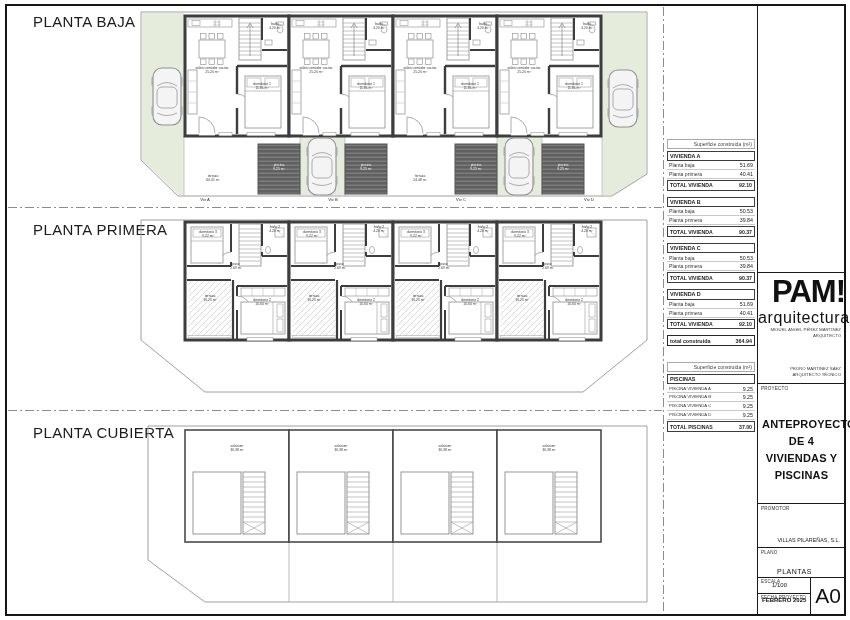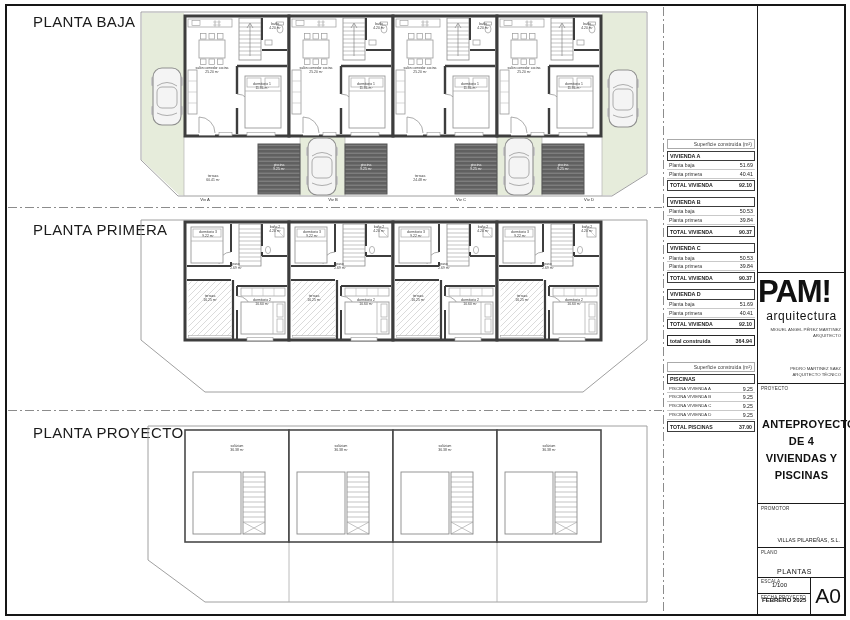--- a/index.html
+++ b/index.html
@@ -37,24 +37,24 @@
   .grand  { border:1.4px solid #282828; display:flex; justify-content:space-between;
             font-weight:bold; font-size:5.4px; padding:1.6px 2px; margin-top:4px; }
   .hdr2 { margin-top:16px; }
   .pisc .vrow { font-size:4.3px; }
 
   
   .titlecol { position:absolute; left:757px; top:6px; width:87px; height:608px;
               border-left:1.5px solid #1a1a1a; }
   .tline { position:absolute; left:0; right:0; height:0; border-top:1px solid #1a1a1a; }
   .seclabel { position:absolute; left:3px; font-size:4.6px; color:#333; letter-spacing:0.2px; }
-  .logo { position:absolute; top:270px; left:0; right:0; text-align:left;
+  .logo { position:absolute; top:270px; left:0; right:0; text-align:right;
           font-size:31px; font-weight:bold; letter-spacing:-1px; color:#111; line-height:1; }
   .logosub { position:absolute; top:303px; left:0; right:0; text-align:center;
-             font-size:12px; letter-spacing:0.6px; color:#111; }
+             font-size:16px; letter-spacing:0.6px; color:#111; }
   .who { position:absolute; right:4px; text-align:right; font-size:4.3px; line-height:1.5; color:#3d3d3d; }
   .proy { position:absolute; top:410px; left:4px; right:4px; text-align:center;
           font-size:11px; font-weight:bold; line-height:1.55; color:#111; letter-spacing:0.2px; }
   .promo-val { position:absolute; top:531px; right:5px; font-size:5.4px; color:#222; }
   .plano-val { position:absolute; top:562px; left:0; right:14px; text-align:center;
                font-size:7px; letter-spacing:0.5px; color:#111; }
   .escala-val { position:absolute; top:576px; left:14px; font-size:6px; color:#111; }
   .fecha-val  { position:absolute; top:591px; left:4px; font-size:6px; font-weight:bold; color:#111; }
   .a0cell { position:absolute; top:571px; right:0; bottom:0; width:34px;
             border-left:1px solid #1a1a1a; display:flex; align-items:center; justify-content:center;
@@ -354,21 +354,21 @@
         <span>dormitorio 2</span>
         <span>10.60 m²</span>
       </div>
     <div class="lbl" style="left:574px; top:86px;">
         <span>dormitorio 2</span>
         <span>10.60 m²</span>
       </div>
   </div>
   <div class="sep-h" style="top:410px;"></div>
 
-  <div class="plan-title" style="top:424px;">PLANTA PROYECTO</div>
+  <div class="plan-title" style="top:424px;">PLANTA CUBIERTA</div>
   <div class="band" style="top:412px; height:200px;">
     <svg width="660" height="200" viewBox="0 0 660 200">
       <path d="M148 14 H647 V190 H205 L148 148 Z" fill="none" stroke="#a0a0a0" stroke-width="1"></path>
       <path d="M289 130 V190 M393 130 V190 M497 130 V190" stroke="#ababab" stroke-width="0.8"></path>
       <use href="#u-cub" x="185" y="18"></use>
       <use href="#u-cub" x="289" y="18"></use>
       <use href="#u-cub" x="393" y="18"></use>
       <use href="#u-cub" x="497" y="18"></use>
     </svg>
     <div class="lbl" style="left:237px; top:32px;">

